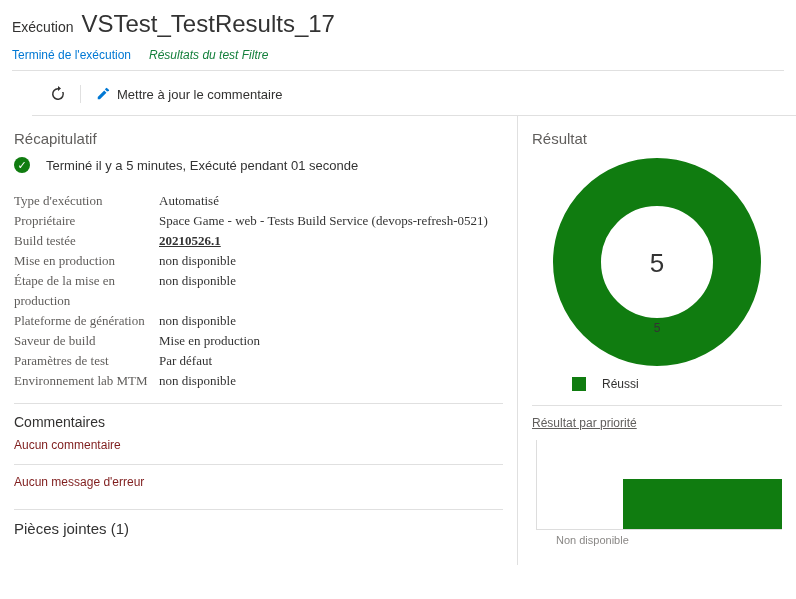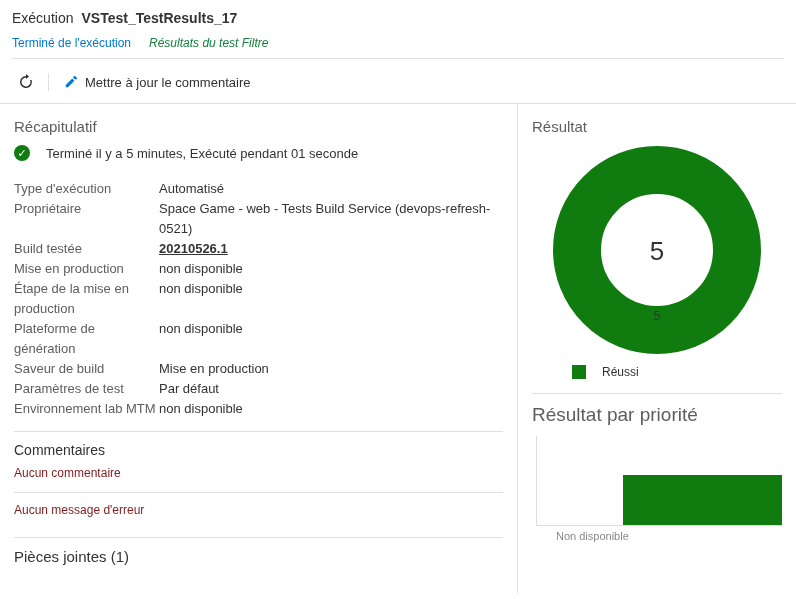--- a/index.html
+++ b/index.html
@@ -1,47 +1,47 @@
 <!DOCTYPE html>
 <html><head>
 <meta charset="utf-8">
 <style>
 * { box-sizing: border-box; margin: 0; padding: 0; }
 body { font-family: "Segoe UI", Arial, sans-serif; font-size: 13px; color: #323130; background: #fff; width: 796px; }
 .header { padding: 10px 12px 4px 12px; }
 .title-row { display: flex; align-items: baseline; gap: 8px; margin-bottom: 10px; }
 .title-label { font-size: 14px; color: #323130; }
-.title-name { font-size: 14px; font-weight: 700; color: #333; }
+.title-name { font-size: 24px; font-weight: 400; color: #333; }
 .tabs { display: flex; gap: 18px; border-bottom: 1px solid #e0e0e0; padding-bottom: 8px; font-size: 12px; }
 .tab { color: #0078d4; cursor: pointer; }
 .tab.inactive { color: #15803d; cursor: default; font-style: italic; }
-.toolbar { display: flex; align-items: center; gap: 14px; padding: 10px 12px 12px 18px; border-bottom: 1px solid #e0e0e0; }
+.toolbar { display: flex; align-items: center; gap: 14px; padding: 10px 12px 12px 18px; border-bottom: 1px solid #e0e0e0; margin-left: 32px; }
 .toolbar .divider { width: 1px; height: 18px; background: #e0e0e0; }
 .toolbar-btn { display: flex; align-items: center; gap: 6px; color: #323130; cursor: pointer; font-size: 13px; }
 .icon { width: 16px; height: 16px; display: inline-flex; align-items: center; justify-content: center; }
 .main { display: flex; }
 .left { flex: 1; padding: 14px 14px 20px 14px; border-right: 1px solid #e0e0e0; }
 .right { width: 278px; padding: 14px 14px 0 14px; }
 .section-title { font-size: 15px; color: #605e5c; margin-bottom: 10px; }
 .status-row { display: flex; align-items: center; gap: 16px; color: #333; font-size: 13px; margin-bottom: 18px; }
 .status-icon { width: 16px; height: 16px; border-radius: 50%; background: #107c10; display: flex; align-items: center; justify-content: center; }
 .status-icon::after { content: "✓"; color: #fff; font-size: 11px; }
-.kv { display: flex; font-size: 13px; line-height: 20px; }
+.kv { display: flex; font-size: 13px; line-height: 20px; font-family: Liberation Serif, serif; }
 .kv .k { width: 145px; color: #605e5c; flex-shrink: 0; }
 .kv .v { color: #333; }
 .kv .v.link { color: #333; text-decoration: underline; font-weight: 600; cursor: pointer; }
 .wrap-owner { font-size: 13px; color: #333; line-height: 20px; }
 .hr { border: 0; border-top: 1px solid #e0e0e0; margin: 12px 0 10px 0; }
 .subhead { font-size: 14px; color: #323130; margin-bottom: 8px; }
 .muted { color: #7f1d1d; font-size: 12px; }
 .attach-title { font-size: 15px; color: #333; margin: 4px 0 8px 0; }
 .donut-wrap { display: flex; justify-content: center; margin: 6px 0 10px 0; }
 .legend { display: flex; align-items: center; gap: 16px; font-size: 12px; padding-left: 40px; margin-bottom: 14px; }
 .swatch { width: 14px; height: 14px; background: #107c10; }
-.priority-title { font-size: 19px; color: #605e5c; margin-top: 4px; margin-bottom: 10px; }
+.priority-title { font-size: 12px; color: #605e5c; margin-top: 4px; margin-bottom: 10px; text-decoration: underline; }
 .priority-chart { position: relative; height: 90px; border-left: 1px solid #ddd; border-bottom: 1px solid #ddd; margin-left: 4px; }
 .priority-bar { position: absolute; left: 86px; right: 0; bottom: 0; height: 50px; background: #107c10; }
 .priority-label { font-size: 11px; color: #8a8886; margin-left: 24px; margin-top: 4px; }
 .donut-center { font-size: 26px; font-weight: 400; fill: #333; }
 .donut-sublabel { font-size: 12px; fill: #333; }
 </style>
 </head>
 <body>
 
 <div class="header">

